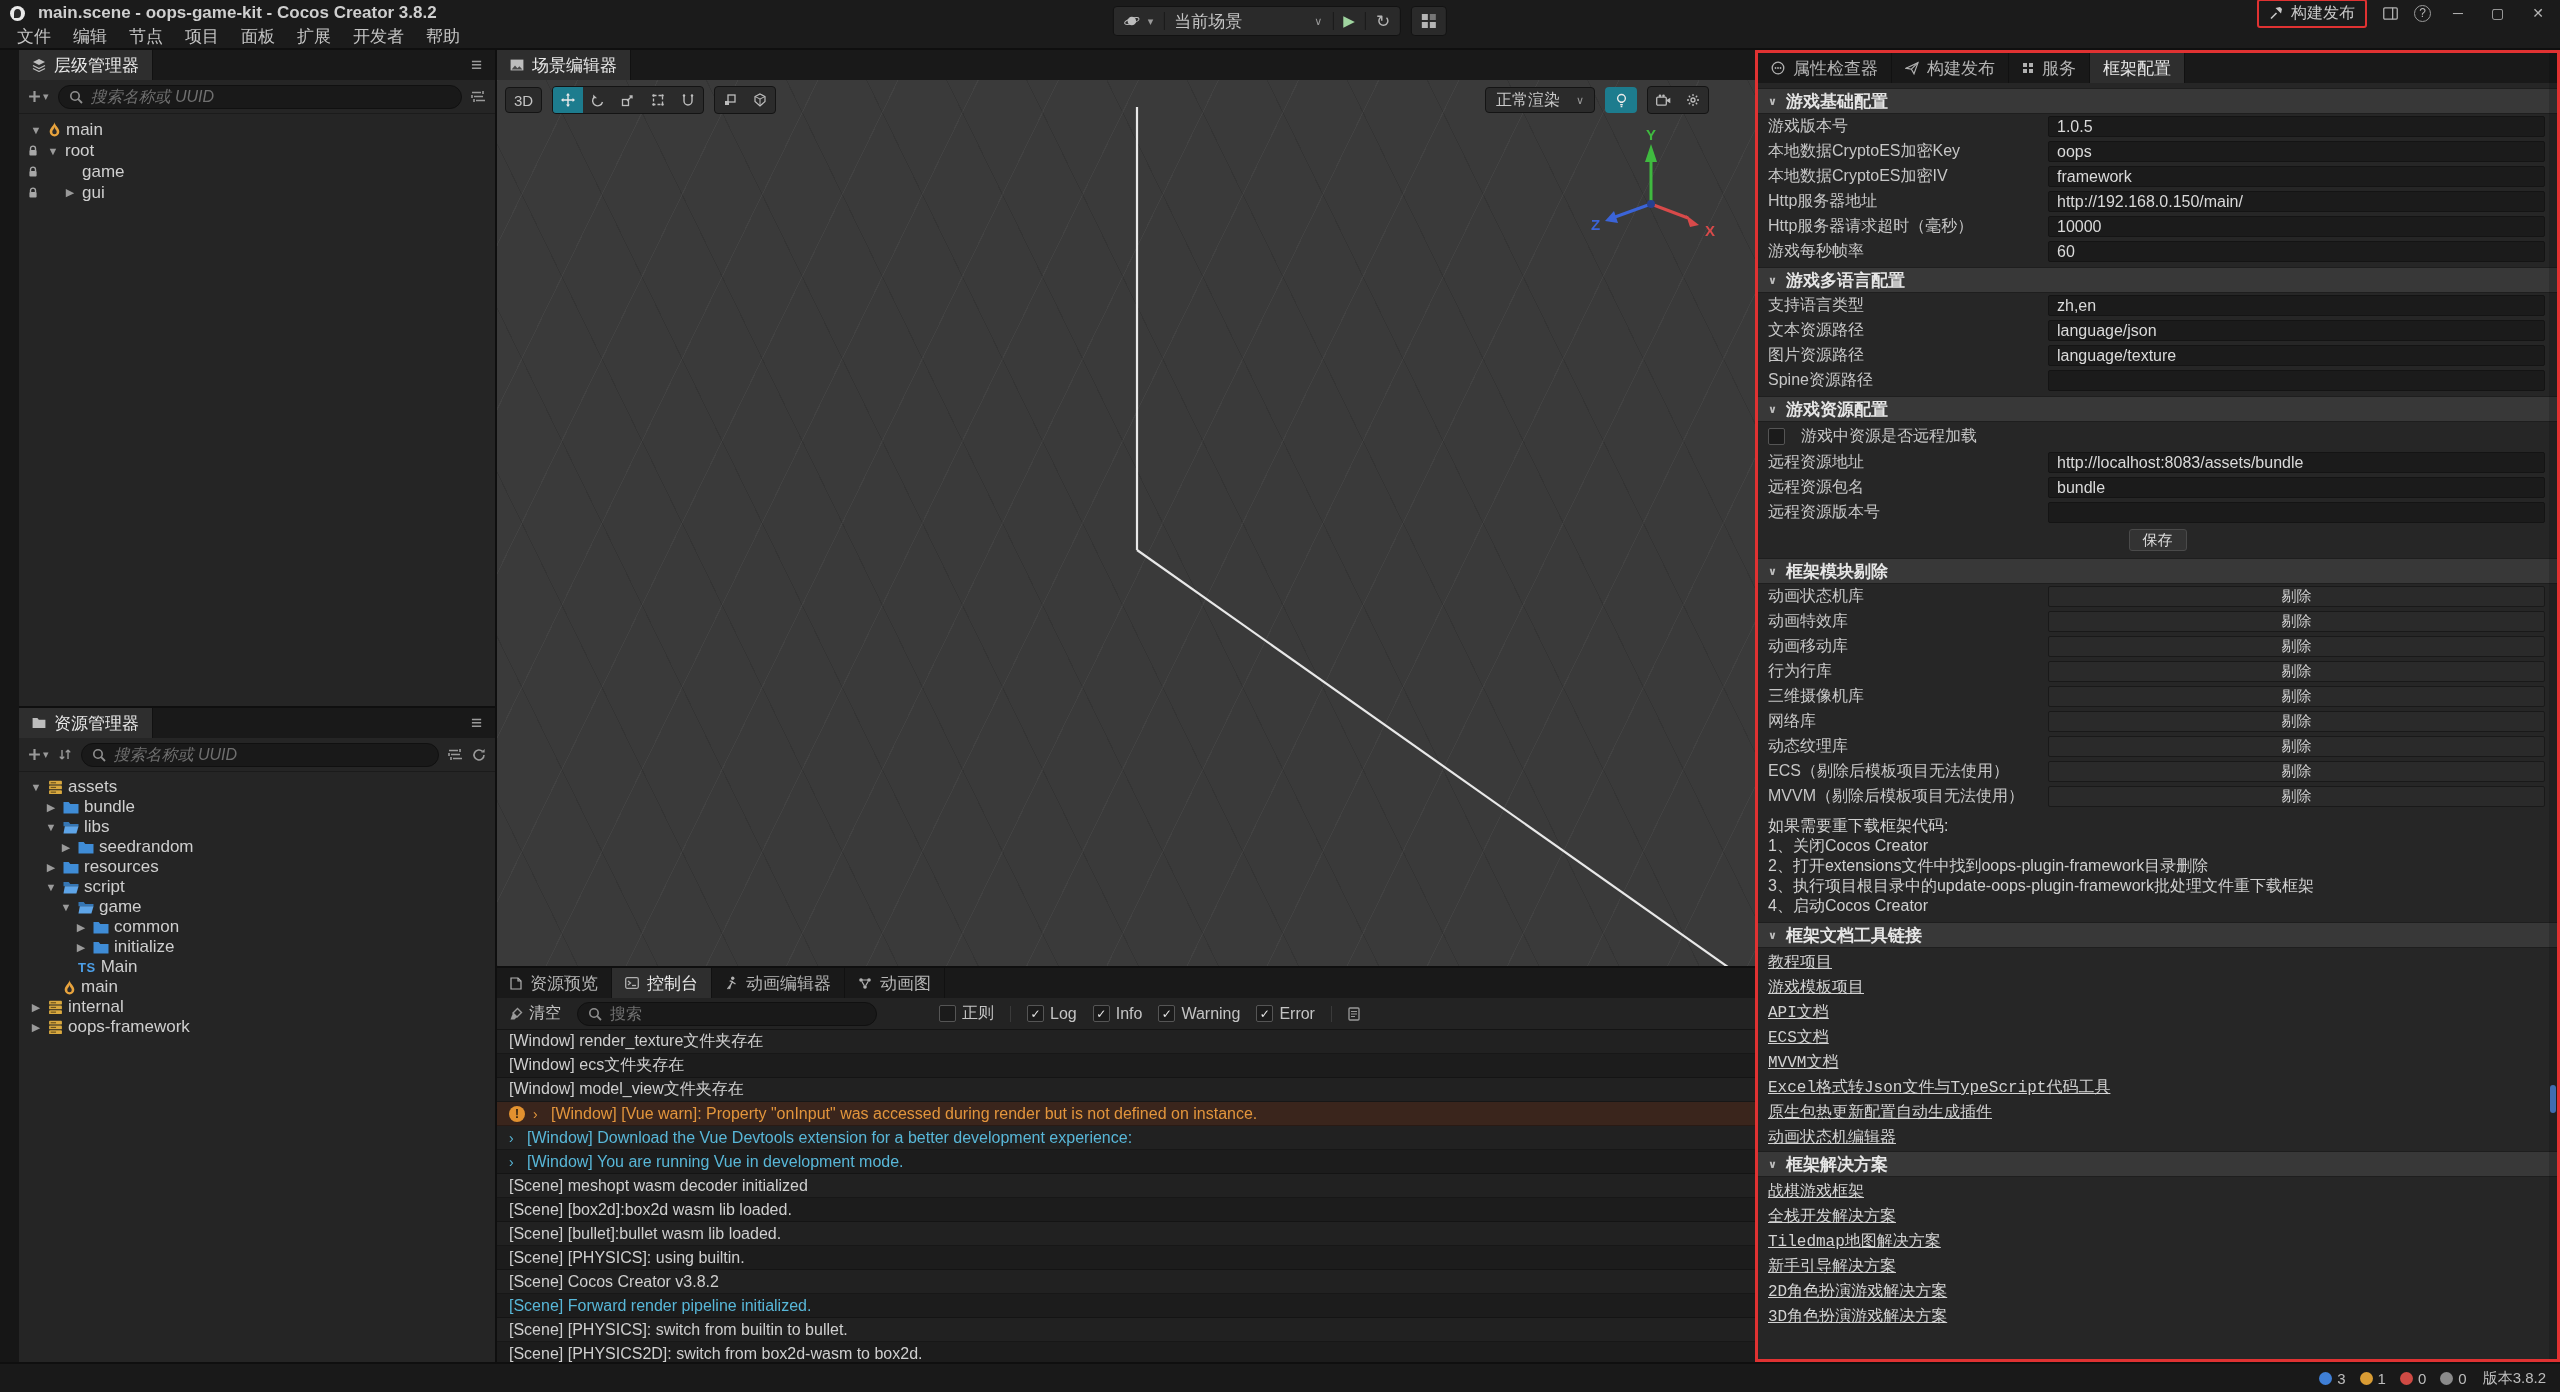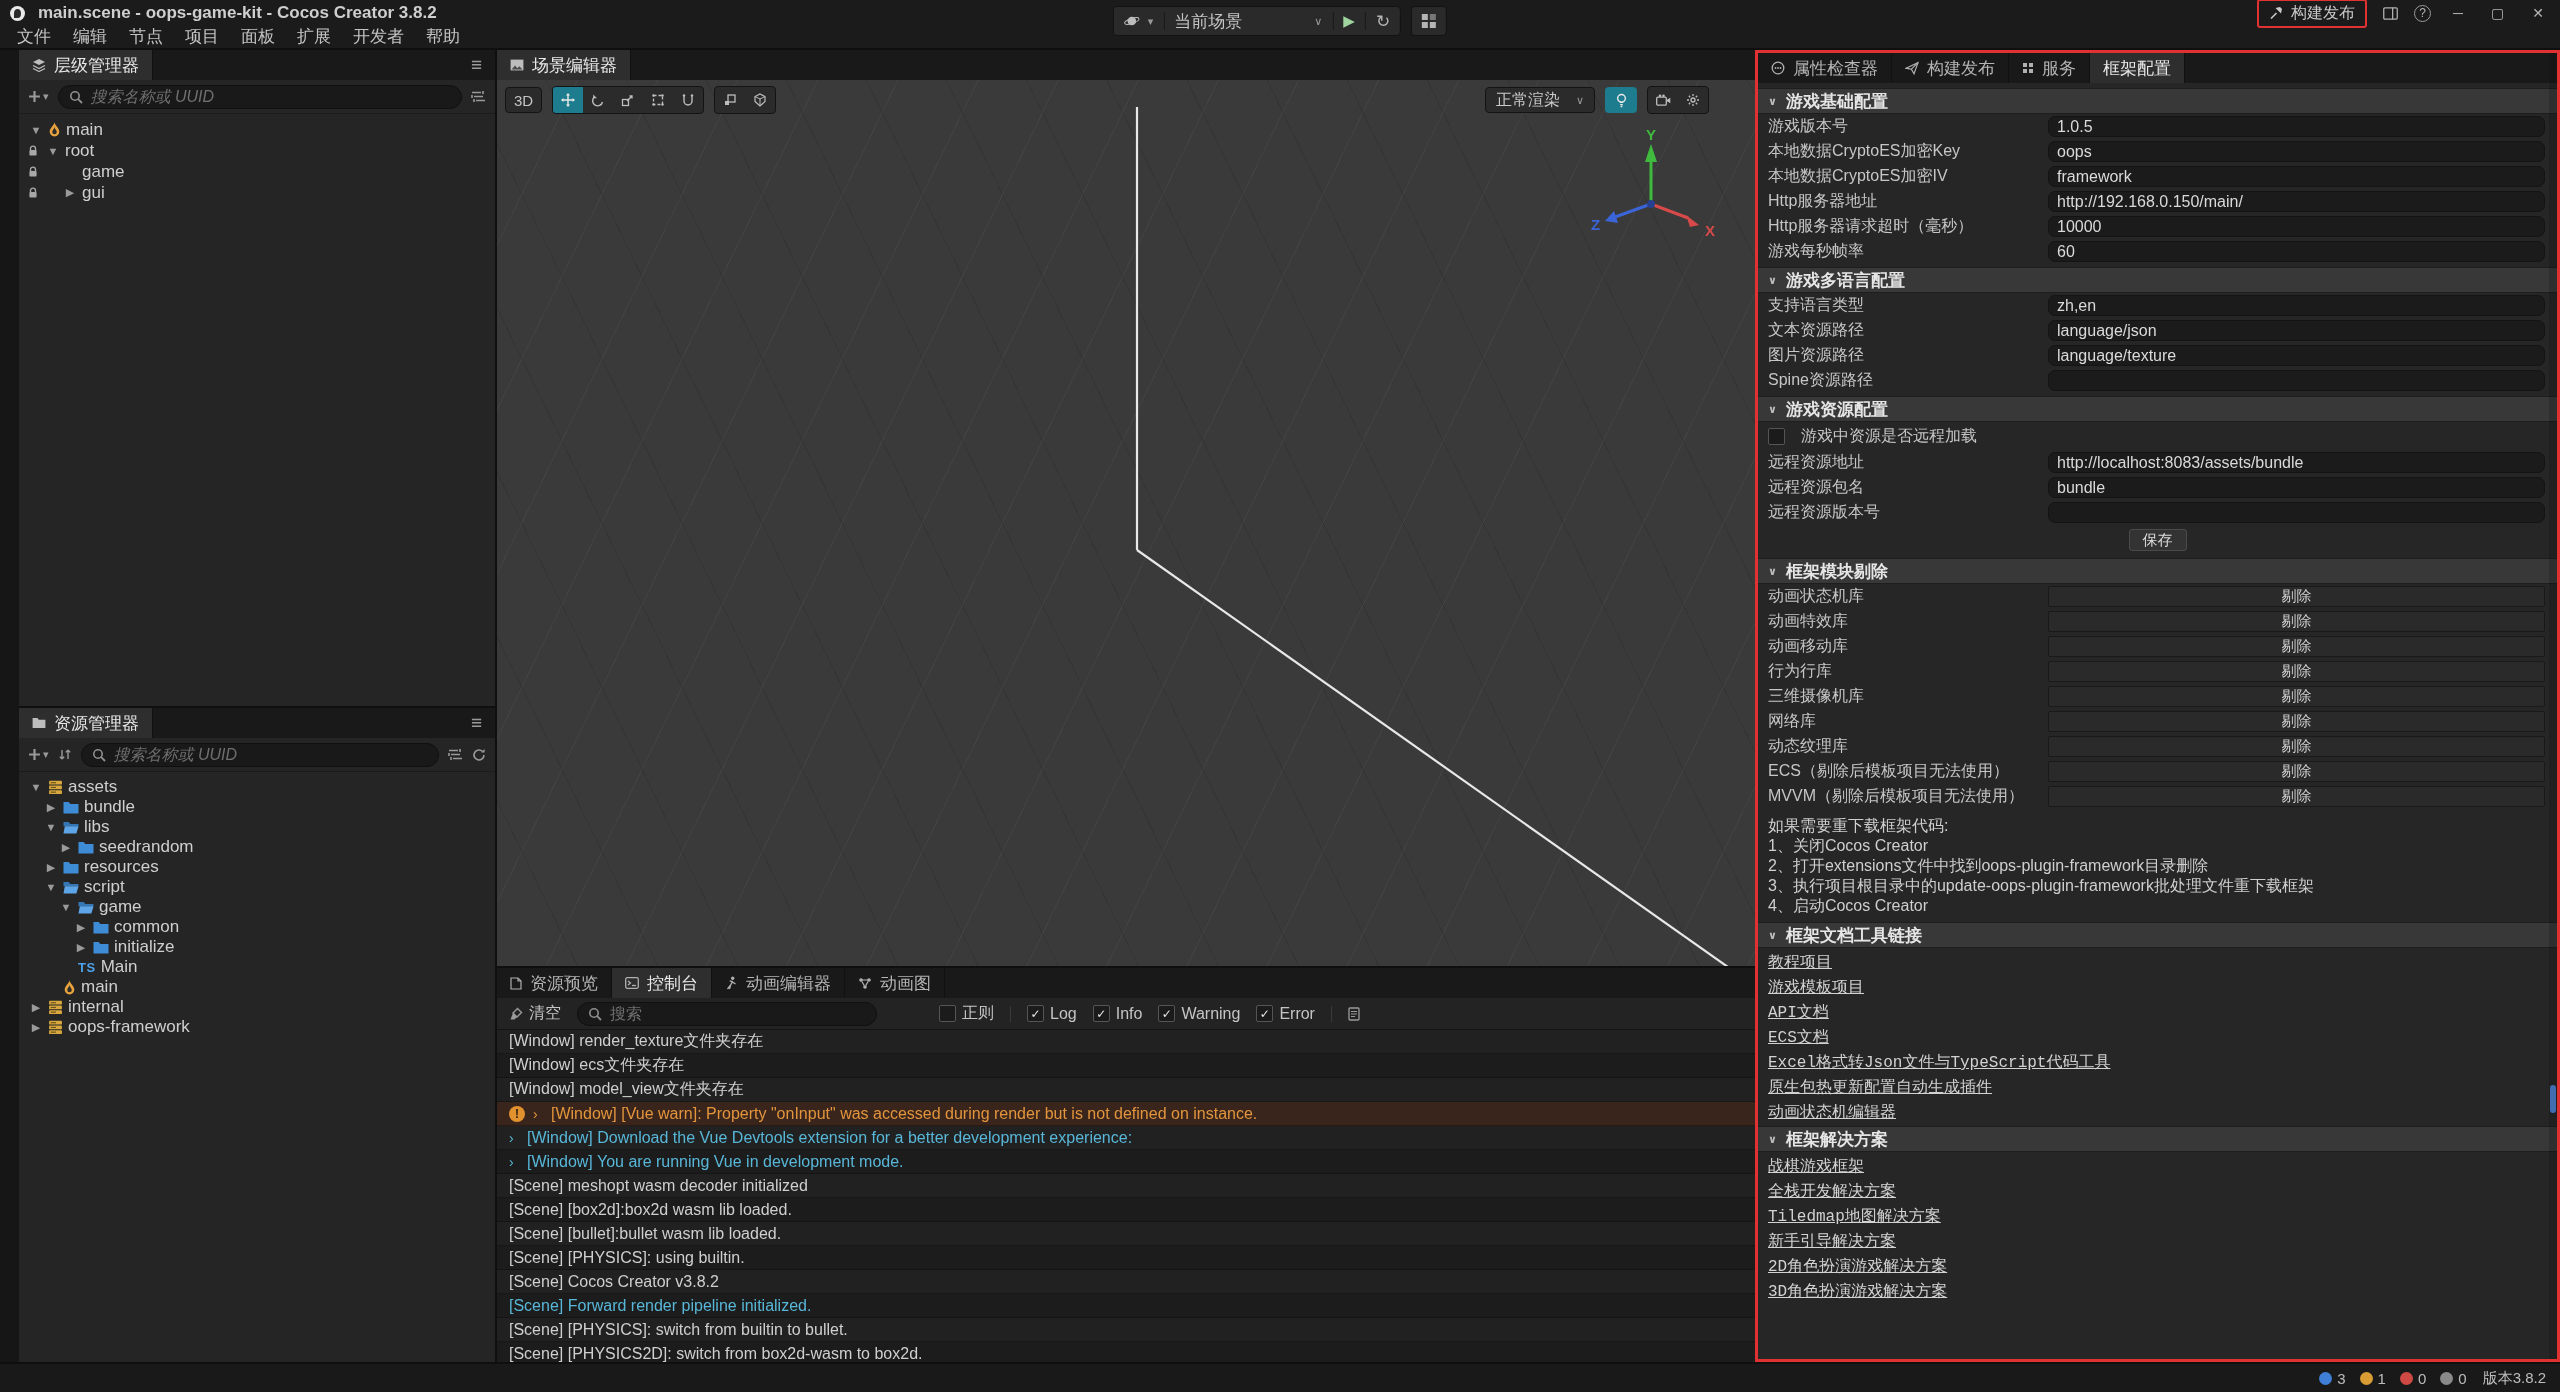--- a/index.html
+++ b/index.html
@@ -98,21 +98,21 @@
   .console-row.style-info { color:#58b7d8; }
   .expand-caret { font-size:14px; width:10px; flex:none; }
   .warn-badge { width:16px; height:16px; border-radius:50%; background:#e2912f; color:#241b10; font-weight:bold; font-size:12px; display:flex; align-items:center; justify-content:center; flex:none; }
 
   
   .insp-content { flex:1; position:relative; overflow:hidden; padding-top:2px; }
   .section-header { height:26px; background:#383838; border-top:1px solid #1e1e1e; border-bottom:1px solid #1e1e1e; display:flex; align-items:center; gap:9px; padding:0 10px; font-size:17px; font-weight:bold; color:#e6e6e6; margin-top:3px; }
   .section-header .caret { font-size:11px; color:#bdbdbd; }
   .field-row { height:25px; display:flex; align-items:center; gap:8px; padding:0 12px 0 10px; }
   .field-label { width:272px; flex:none; font-size:16px; color:#c6c6c6; white-space:nowrap; overflow:hidden; }
-  .field-input { flex:1; height:21px; background:#1b1b1b; border:1px solid #141414; border-radius:7px; display:flex; align-items:center; padding:0 8px; font-size:16px; color:#dadada; white-space:nowrap; overflow:hidden; }
+  .field-input { flex:1; height:21px; background:#1b1b1b; border:1px solid #141414; border-radius:2px; display:flex; align-items:center; padding:0 8px; font-size:16px; color:#dadada; white-space:nowrap; overflow:hidden; }
   .checkbox-row { height:25px; display:flex; align-items:center; gap:16px; padding:14px 10px; font-size:16px; color:#c6c6c6; }
   .save-row { height:30px; display:flex; align-items:center; justify-content:center; }
   .save-btn { height:22px; min-width:54px; padding:0 13px; background:#333333; border:1px solid #4a4a4a; border-radius:3px; color:#dddddd; font-size:15px; display:flex; align-items:center; justify-content:center; }
   .module-btn { flex:1; height:21px; background:#2a2a2a; border:1px solid #191919; border-radius:2px; display:flex; align-items:center; justify-content:center; font-size:15px; color:#cfcfcf; }
   .notes { padding:7px 10px 3px; }
   .note-line { height:20px; line-height:20px; font-size:16px; color:#cfcfcf; white-space:nowrap; }
   .link-row { height:25px; display:flex; align-items:flex-end; padding:0 10px;font-family:Liberation Mono, monospace; }
   .link { font-size:16px; color:#d2d2d2; text-decoration:underline; white-space:nowrap; }
   .insp-scrolltrack { position:absolute; top:0; right:0; width:8px; bottom:0; background:rgba(0,0,0,0.15); }
   .insp-scrollthumb { position:absolute; right:1px; top:1032px; width:6px; height:28px; border-radius:3px; background:#3f6db0; }
@@ -915,20 +915,23 @@
           <div class="link-row">
             <a class="link">游戏模板项目</a>
           </div>
           <div class="link-row">
             <a class="link">API文档</a>
           </div>
           <div class="link-row">
             <a class="link">ECS文档</a>
           </div>
           <div class="link-row">
+            <a class="link">MVVM文档</a>
+          </div>
+          <div class="link-row">
             <a class="link">Excel格式转Json文件与TypeScript代码工具</a>
           </div>
           <div class="link-row">
             <a class="link">原生包热更新配置自动生成插件</a>
           </div>
           <div class="link-row">
             <a class="link">动画状态机编辑器</a>
           </div>
         </div>
         <div class="section">

